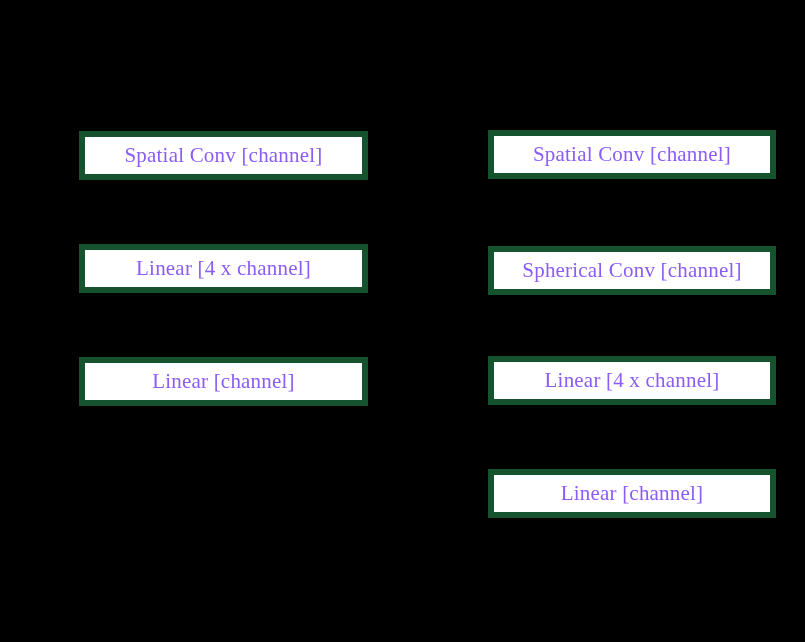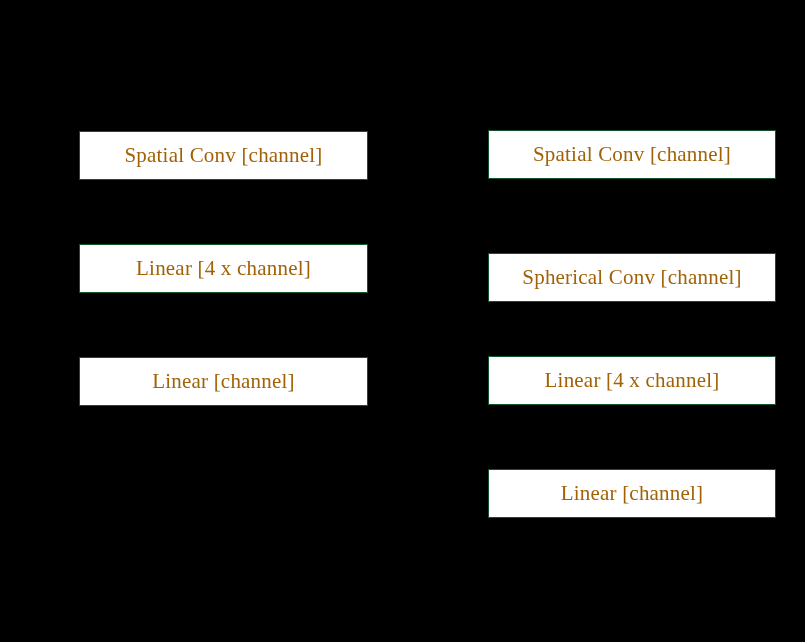--- a/index.html
+++ b/index.html
@@ -12,22 +12,22 @@
     width: 805px;
     height: 642px;
     background: #000000;
     overflow: hidden;
     font-family: "Liberation Serif", serif;
   }
   .diagram-box {
     position: absolute;
     box-sizing: border-box;
     background: #ffffff;
-    border: 1px solid #14532d;
-    color: #a16207;
+    border: 6px solid #14532d;
+    color: #8b5cf6;
     font-size: 21px;
     line-height: 1;
     display: flex;
     align-items: center;
     justify-content: center;
     white-space: nowrap;
     letter-spacing: 0.2px;
   }
   .col-left  { left: 79px;  width: 289px; height: 49px; }
   .col-right { left: 488px; width: 288px; height: 49px; }
@@ -46,21 +46,21 @@
     </div>
     <div class="diagram-box col-left" style="top:357px">
       <span>Linear [channel]</span>
     </div>
   </div>
 
   <div>
     <div class="diagram-box col-right" style="top:130px">
       <span>Spatial Conv [channel]</span>
     </div>
-    <div class="diagram-box col-right" style="top:253px">
+    <div class="diagram-box col-right" style="top:246px">
       <span>Spherical Conv [channel]</span>
     </div>
     <div class="diagram-box col-right" style="top:356px">
       <span>Linear [4 x channel]</span>
     </div>
     <div class="diagram-box col-right" style="top:469px">
       <span>Linear [channel]</span>
     </div>
   </div>
 

